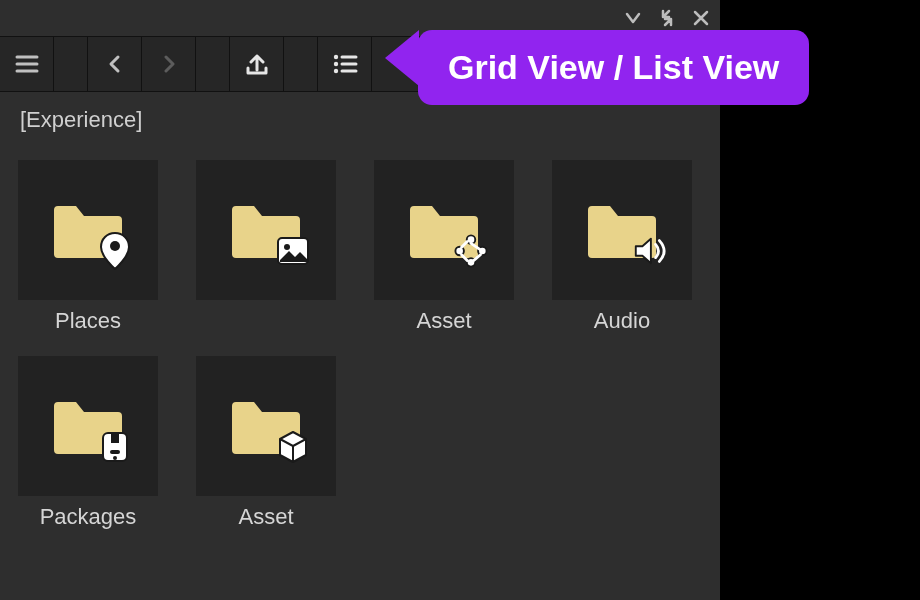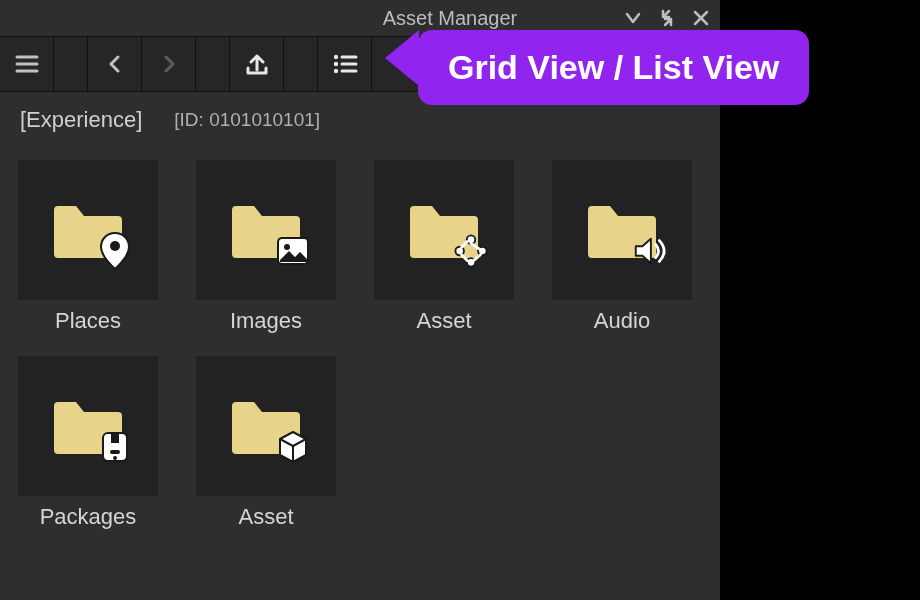--- a/index.html
+++ b/index.html
@@ -67,21 +67,21 @@
   }
   .tb-btn.disabled svg { opacity: 0.35; }
   .tb-gap { width: 34px; border-right: 1px solid #111; }
   .breadcrumb {
     height: 56px;
     display: flex;
     align-items: center;
     padding: 0 20px;
     font-size: 22px;
     color: #d0d0d0;
-    gap: 32px;
+    gap: 18px;
   }
   .breadcrumb .bc-id { font-size: 19px; color: #b0b0b0; }
   .grid {
     padding: 12px 18px 0 18px;
     display: grid;
     grid-template-columns: repeat(4, 140px);
     column-gap: 38px;
     row-gap: 22px;
   }
   .asset {
@@ -140,21 +140,20 @@
     border-radius: 14px;
     white-space: nowrap;
   }
 </style>
 </head>
 <body>
 
 <div class="panel">
 
   <div class="titlebar">
-    <span class="title">Asset Manager</span>
     <div class="window-controls">
       <span class="wc">
         <svg width="20" height="20" viewBox="0 0 20 20">
             <polyline points="4,6 10,14 16,6" fill="none" stroke="#bdbdbd" stroke-width="2.5" stroke-linecap="round" stroke-linejoin="round"></polyline>
           </svg>
       </span>
       <span class="wc">
         <svg width="22" height="22" viewBox="0 0 22 22">
           <path d="M13 4 L7 10 M7 4 v6 h6" fill="none" stroke="#bdbdbd" stroke-width="2.5" stroke-linecap="round" stroke-linejoin="round"></path>
           <path d="M9 18 L15 12 M15 18 v-6 h-6" fill="none" stroke="#bdbdbd" stroke-width="2.5" stroke-linecap="round" stroke-linejoin="round"></path>
@@ -203,21 +202,20 @@
         <line x1="13" y1="16" x2="27" y2="16" stroke="#e6e6e6" stroke-width="3" stroke-linecap="round"></line>
         <circle cx="7" cy="23" r="2.2" fill="#e6e6e6"></circle>
         <line x1="13" y1="23" x2="27" y2="23" stroke="#e6e6e6" stroke-width="3" stroke-linecap="round"></line>
       </svg>
     </div>
     <div style="flex:1;border-right:1px solid #111"></div>
   </div>
 
   <div class="breadcrumb">
     <span>[Experience]</span>
-    <span class="bc-id">[ID: 0101010101]</span>
   </div>
 
   <div class="grid">
 
   <div class="asset">
     <div class="tile">
       <div class="folder-icon">
         <svg class="folder-svg" width="76" height="60" viewBox="0 0 76 60">
     <path d="M4 14 v40 q0 4 4 4 h60 q4 0 4 -4 V20 q0 -4 -4 -4 H34 l-8 -10 H8 q-4 0 -4 4 z" fill="#e8d38a"></path>
   </svg>
@@ -239,21 +237,20 @@
   </svg>
         <div class="badge">
               <svg width="34" height="30" viewBox="0 0 34 30">
         <rect x="2" y="2" width="30" height="26" rx="4" fill="#fff" stroke="#1a1a1a" stroke-width="2"></rect>
         <circle cx="11" cy="11" r="3" fill="#1a1a1a"></circle>
         <path d="M4 24 l9 -9 l6 6 l5 -5 l8 8 v2 H4z" fill="#1a1a1a"></path>
       </svg>
             </div>
       </div>
     </div>
-    <div class="label">Images</div>
       </div>
       <div class="asset">
     <div class="tile">
       <div class="folder-icon">
         <svg class="folder-svg" width="76" height="60" viewBox="0 0 76 60">
     <path d="M4 14 v40 q0 4 4 4 h60 q4 0 4 -4 V20 q0 -4 -4 -4 H34 l-8 -10 H8 q-4 0 -4 4 z" fill="#e8d38a"></path>
   </svg>
         <div class="badge">
               <svg width="36" height="36" viewBox="0 0 36 36">
         <circle cx="18" cy="6" r="4.5" fill="#fff" stroke="#1a1a1a" stroke-width="2"></circle>

